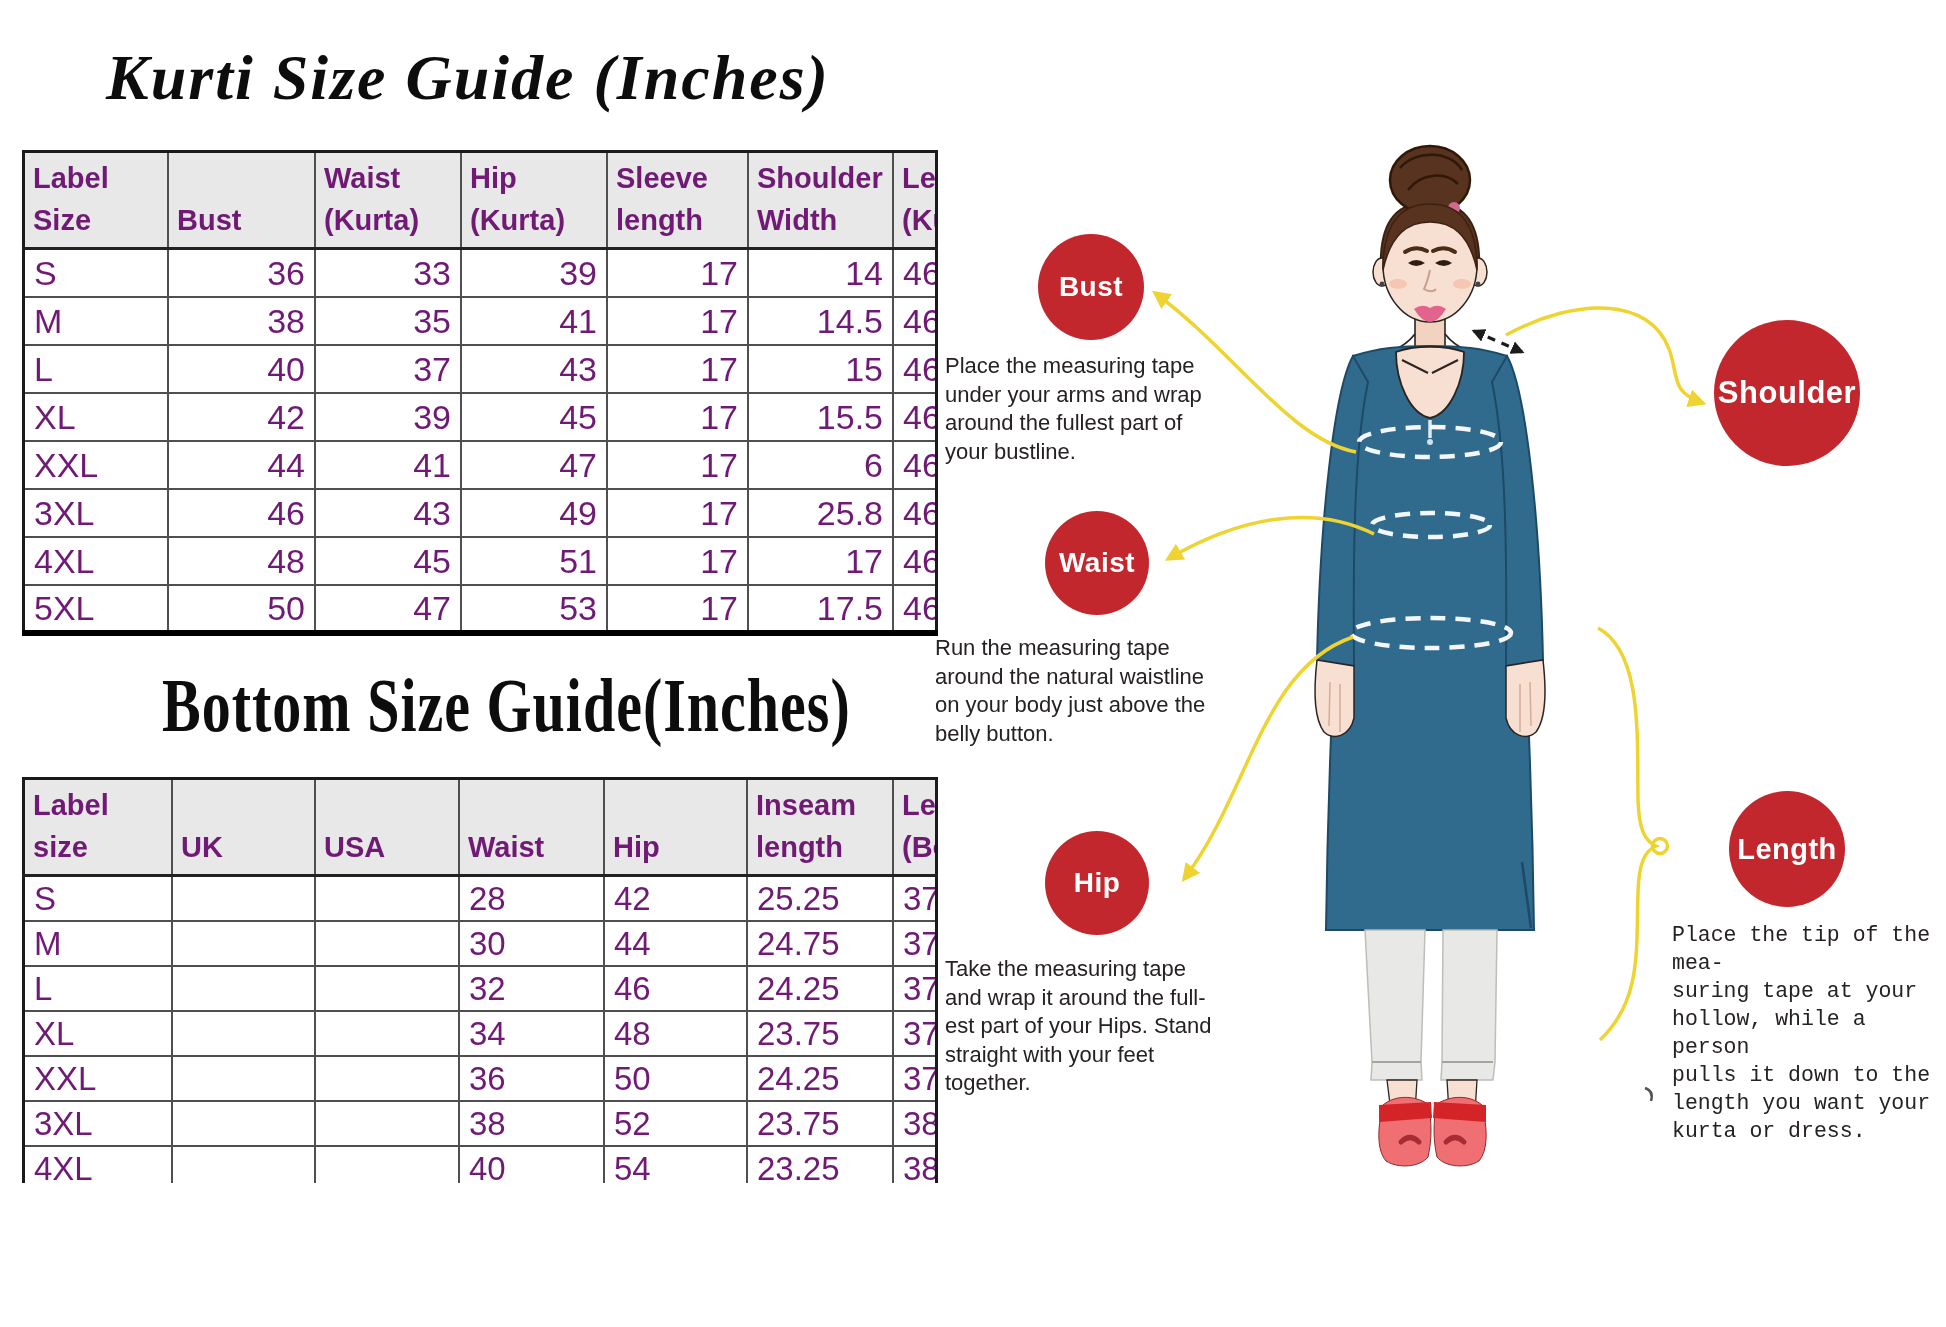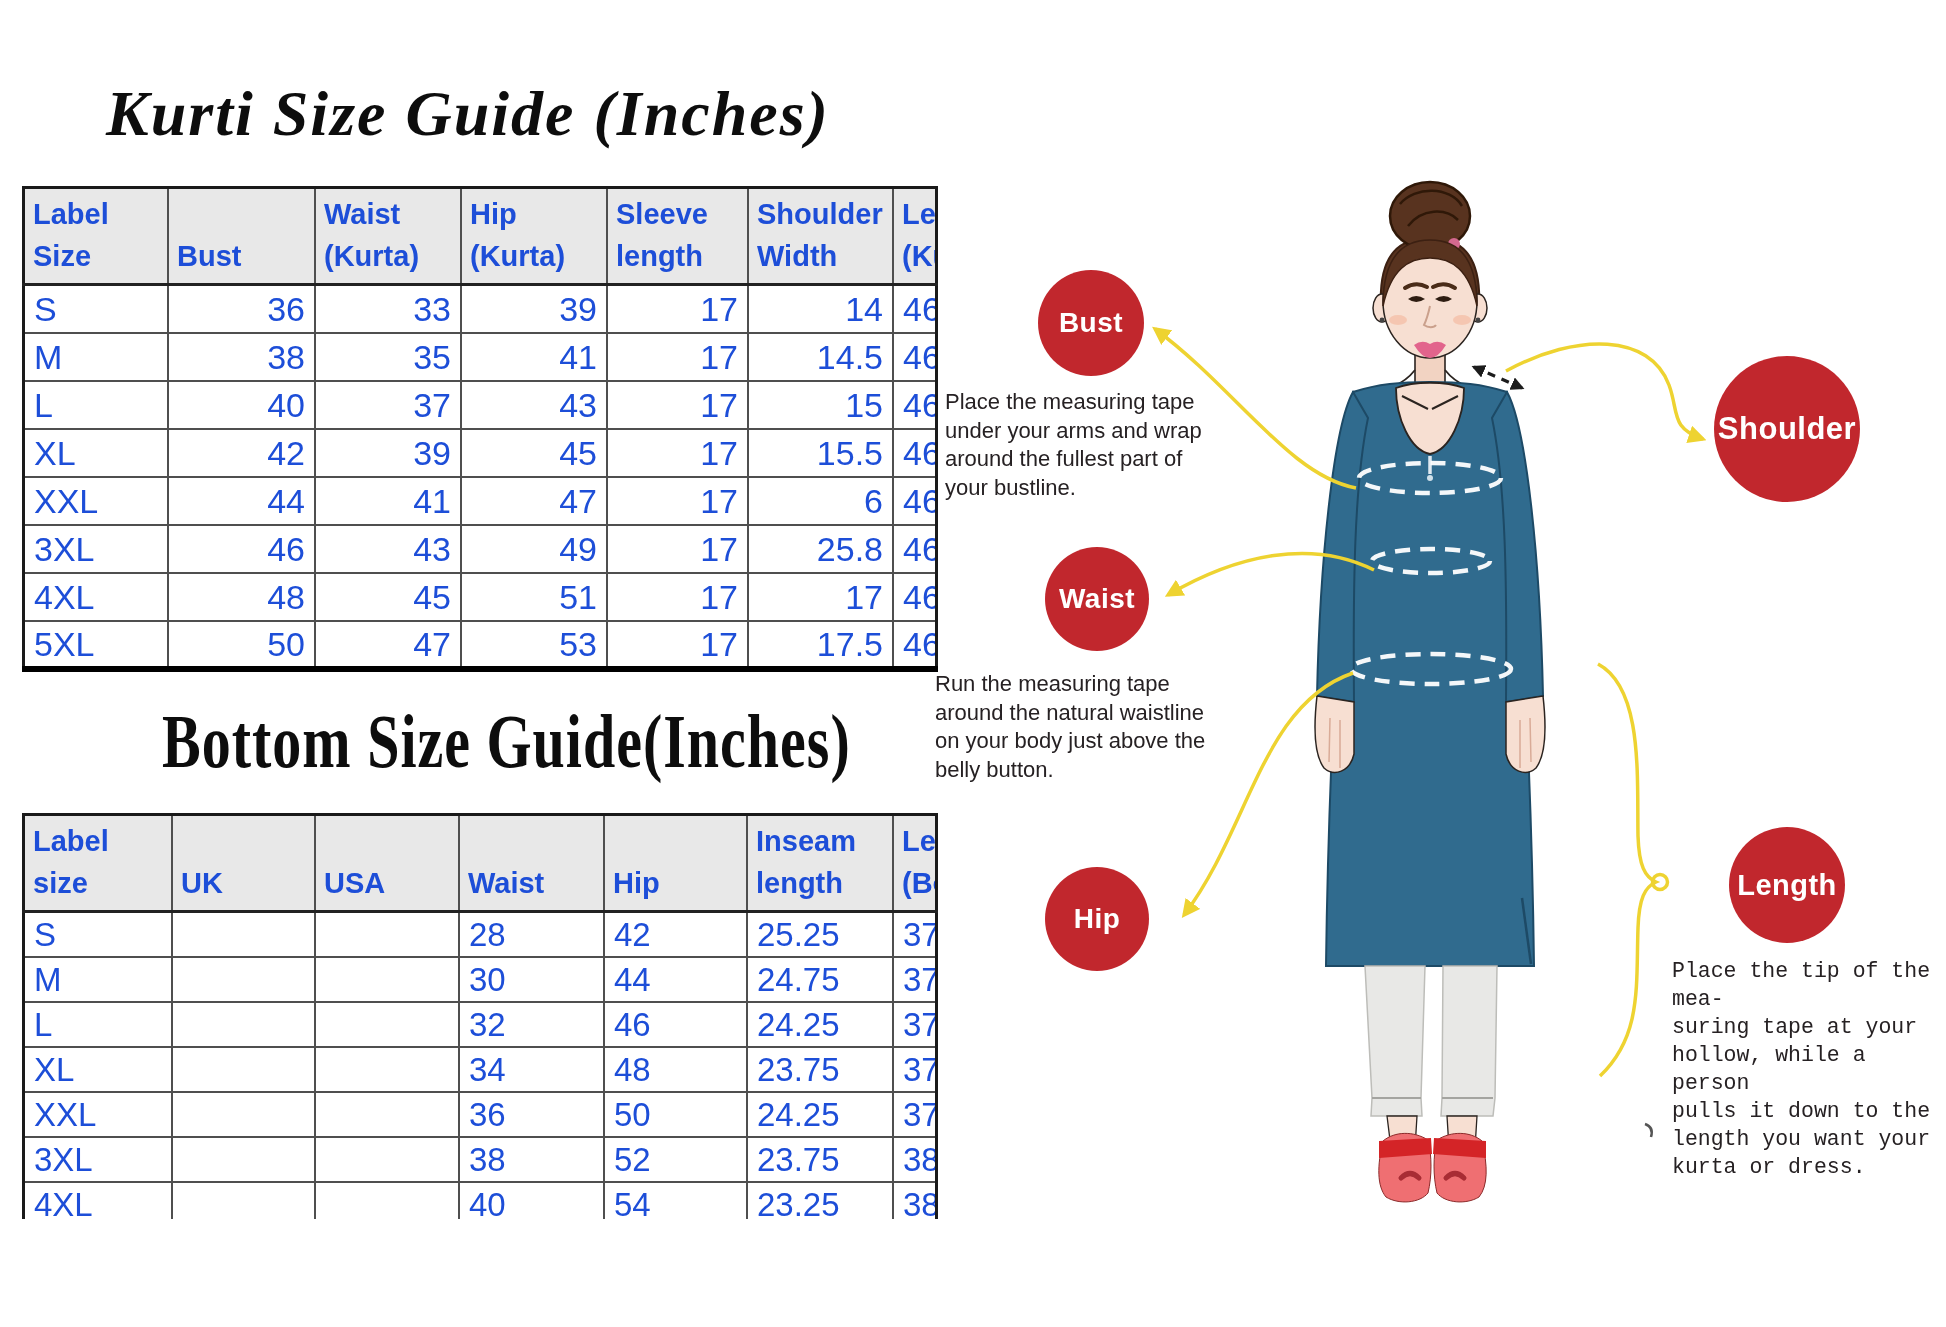--- a/index.html
+++ b/index.html
@@ -1,32 +1,31 @@
 <!DOCTYPE html>
 <html><head>
 <meta charset="utf-8">
 <style>
   html,body { margin:0; padding:0; background:#ffffff; }
   #canvas {
     position:relative; width:1946px; height:1183px;
     background:#ffffff; overflow:hidden;
     font-family:"Liberation Sans", sans-serif;
-    margin-top:36px;
   }
   .title {
     position:absolute; font-family:"Liberation Serif", serif;
     font-weight:bold; color:#0d0d0d; white-space:nowrap; line-height:1;
   }
   #title-kurti { left:106px; top:46px; font-size:64px; font-style:italic; letter-spacing:2px; }
   #title-bottom { left:162px; top:668px; font-size:58px; letter-spacing:1px;
                   transform:scaleY(1.32); transform-origin:left top; }
 
   table.size-table {
     position:absolute; border-collapse:collapse; table-layout:fixed;
-    background:#fff; color:#1d4ed8;border-radius:19px;
+    background:#fff; color:#701a75;border-radius:19px;
   }
   table.size-table th, table.size-table td { border:2px solid #4f4f4f; overflow:hidden; }
   table.size-table th {
     background:#e8e8e8; font-size:29px; font-weight:bold; text-align:left;
     vertical-align:bottom; padding:4px 4px 6px 8px; white-space:pre-line;
     line-height:1.45; border-bottom:3px solid #222;
   }
   table.size-table td { padding:0 9px; line-height:1; }
 
   #kurti-table { left:22px; top:150px; width:916px; border:3px solid #1a1a1a; border-bottom:6px solid #000; }
@@ -278,20 +277,25 @@
     </div>
 
   <div class="note" id="note-bust">Place the measuring tape
 under your arms and wrap
 around the fullest part of
 your bustline.</div>
   <div class="note" id="note-waist">Run the measuring tape
 around the natural waistline
 on your body just above the
 belly button.</div>
+  <div class="note" id="note-hip">Take the measuring tape
+and wrap it around the full-
+est part of your Hips. Stand
+straight with your feet
+together.</div>
   <div class="note" id="note-length">Place the tip of the mea-
 suring tape at your
 hollow, while a person
 pulls it down to the
 length you want your
 kurta or dress.</div>
 
   <svg id="figure-svg" width="420" height="1060" viewBox="0 0 420 1060">
 
     <path d="M131,152 C128,95 152,82 180,82 C208,82 232,95 229,152 C222,118 204,106 180,106 C156,106 138,118 131,152 Z" fill="#58331f" stroke="#3c2012" stroke-width="2"></path>

